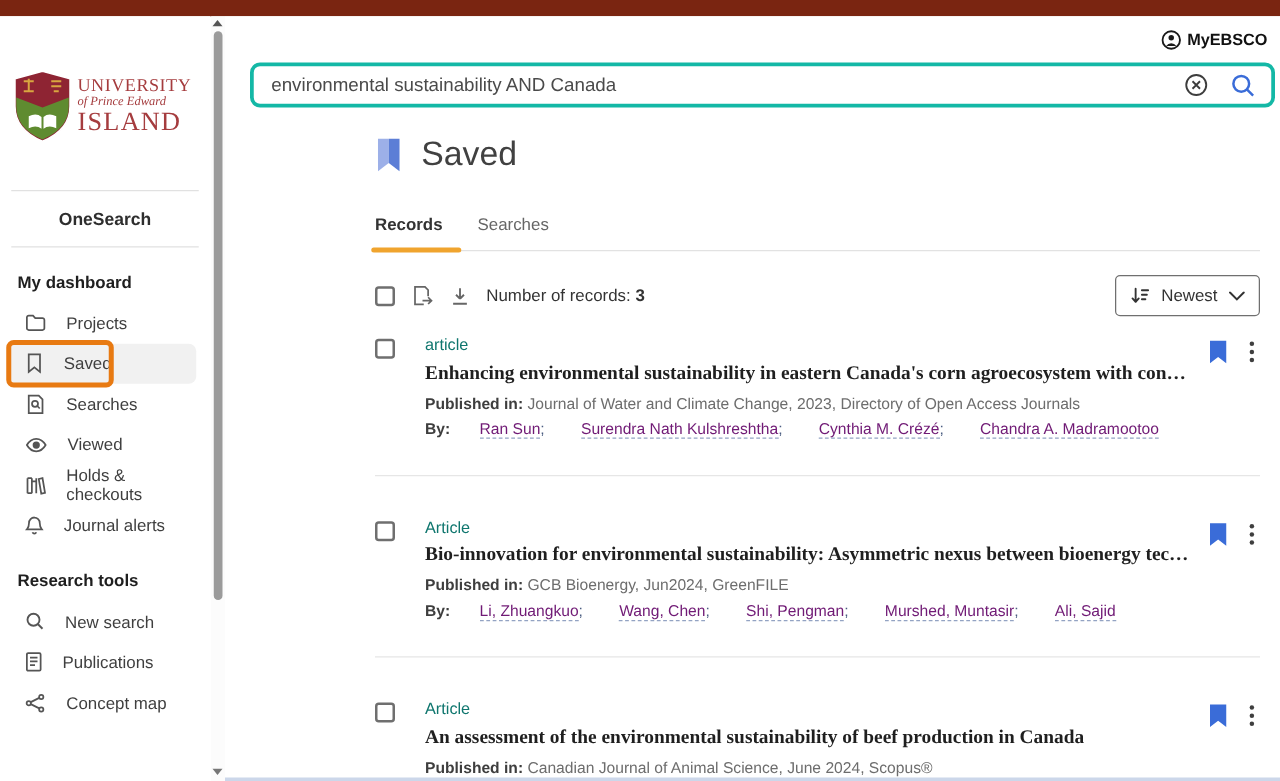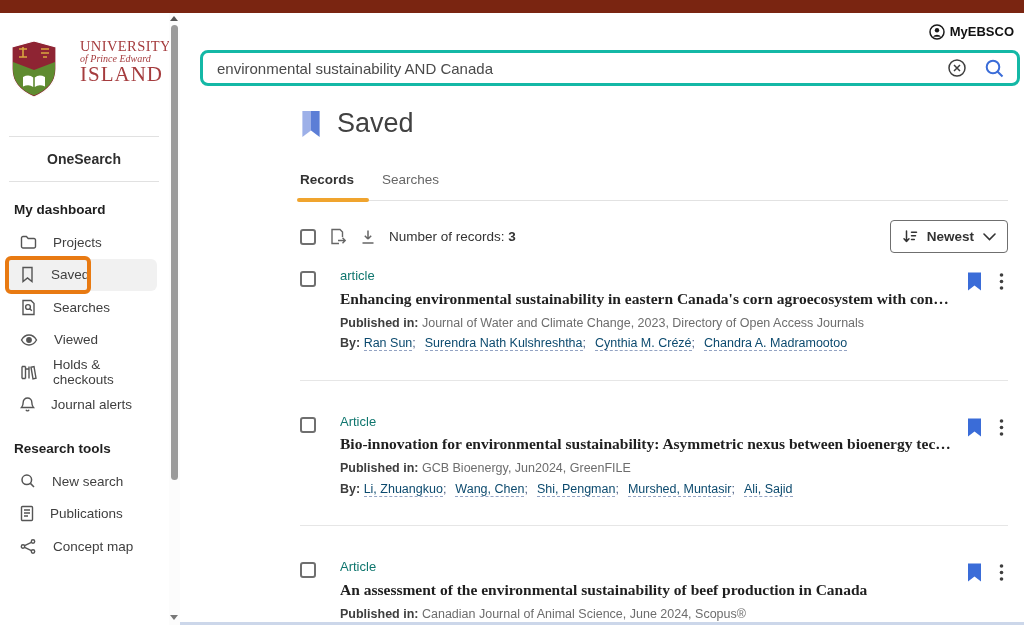--- a/index.html
+++ b/index.html
@@ -5,21 +5,21 @@
   * { margin:0; padding:0; box-sizing:border-box; }
   html,body { width:1024px; height:625px; overflow:hidden; background:#fff;
     font-family:"Liberation Sans", sans-serif; color:#3f3f3f; }
   svg { display:block; }
 
   
   .topbar { position:absolute; left:0; top:0; width:1024px; height:13px; background:#7a2511; }
 
   
   .sidebar { position:absolute; left:0; top:13px; width:168px; bottom:0; background:#fff; }
-  .logo { display:flex; align-items:flex-start; gap:22px; margin:26px 6px 0 10px; }
+  .logo { display:flex; align-items:center; gap:4px; margin:42px 6px 0 10px; }
   .logo-text { font-family:"Liberation Serif", serif; color:#a53c3e; line-height:1.02; }
   .logo-l1 { font-size:14.5px; letter-spacing:.4px; }
   .logo-l2 { font-size:10px; font-style:italic; }
   .logo-l3 { font-size:21px; letter-spacing:1px; }
   .side-divider { border-top:1px solid #e1e1e1; margin:0 9px; }
   .d1 { margin-top:37px; }
   .onesearch { text-align:center; font-size:14px; font-weight:700; color:#2e2e2e; padding:14px 0; }
   .side-header { font-size:13.5px; font-weight:700; color:#1f1f1f; padding-left:14px; margin-top:20px; }
   .side-list { margin-top:9px; }
   .side-item { display:flex; align-items:center; gap:16px; height:32.5px;
@@ -59,35 +59,35 @@
   .tab.active::after { content:''; position:absolute; left:-3px; right:-15px; bottom:-2px;
     height:4.5px; background:#f0a42e; border-radius:3px; }
 
   .toolbar { display:flex; align-items:center; margin-top:19px; }
   .checkbox { width:16px; height:16px; border:2px solid #6f6f6f; border-radius:3px; background:#fff; flex:0 0 auto; cursor:pointer; }
   .tool-ic { color:#666; margin-left:13px; cursor:pointer; }
   .count-label { font-size:13.5px; color:#333; margin-left:13px; }
   .count-label b { font-weight:700; }
   .spacer { flex:1; }
   .sort-btn { display:flex; align-items:center; gap:9px; border:1px solid #6f6f6f; border-radius:4px;
-    padding:8px 11px; cursor:pointer; background:#fff;font-weight:bold; }
+    padding:8px 11px; cursor:pointer; background:#fff; }
   .sort-label { font-size:13.5px; color:#333; }
 
   .records { margin-top:1px; }
   .record { display:flex; align-items:flex-start; padding:33px 0 24px; }
   .record.first { padding-top:14px; }
   .record .checkbox { margin-top:3px; }
   .rec-body { flex:1; min-width:0; margin-left:24px; }
   .rec-type { font-size:13px; color:#0f766e; line-height:1.3; margin-bottom:3px; }
   .rec-title { font-family:"Liberation Serif", serif; font-weight:700; font-size:15.5px; color:#1f1f1f;
     line-height:1.4; white-space:nowrap; overflow:hidden; text-overflow:ellipsis; margin-bottom:5px; cursor:pointer; }
   .rec-line { font-size:12.5px; line-height:1.4; margin-bottom:3px; }
   .lbl { font-weight:700; color:#3e3e3e; }
   .pub-val { color:#6d6d6d; }
-  .author-link { color:#0c4a6e; text-decoration:none; border-bottom:1px dashed #93a3c3; cursor:pointer; }
+  .author-link { color:#701a75; text-decoration:none; border-bottom:1px dashed #93a3c3; cursor:pointer;margin-left:20px; }
   .author-sep { color:#4a5c80; margin-right:9px; }
   .rec-actions { display:flex; align-items:center; gap:17px; margin:4px 4px 0 14px; }
   .rec-divider { border-top:1px solid #e6e6e6; }
 
   .bottom-edge { position:absolute; left:0; right:0; bottom:0; height:3px; background:#ccd7ea; }
 </style>
 </head>
 <body>
 
 <div class="topbar"></div>

